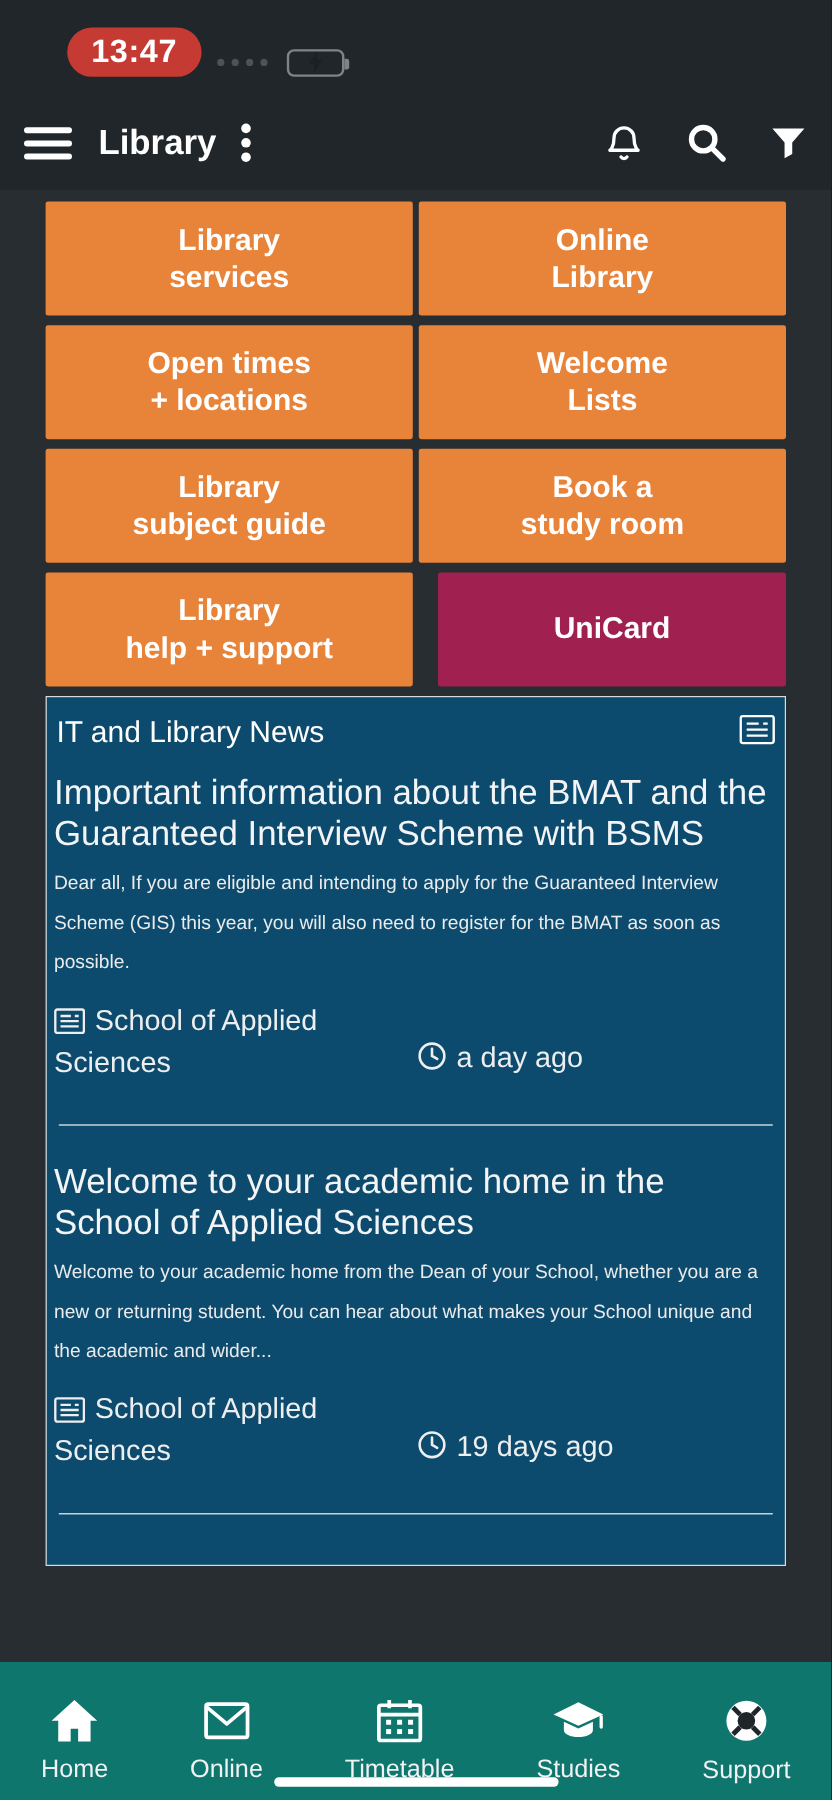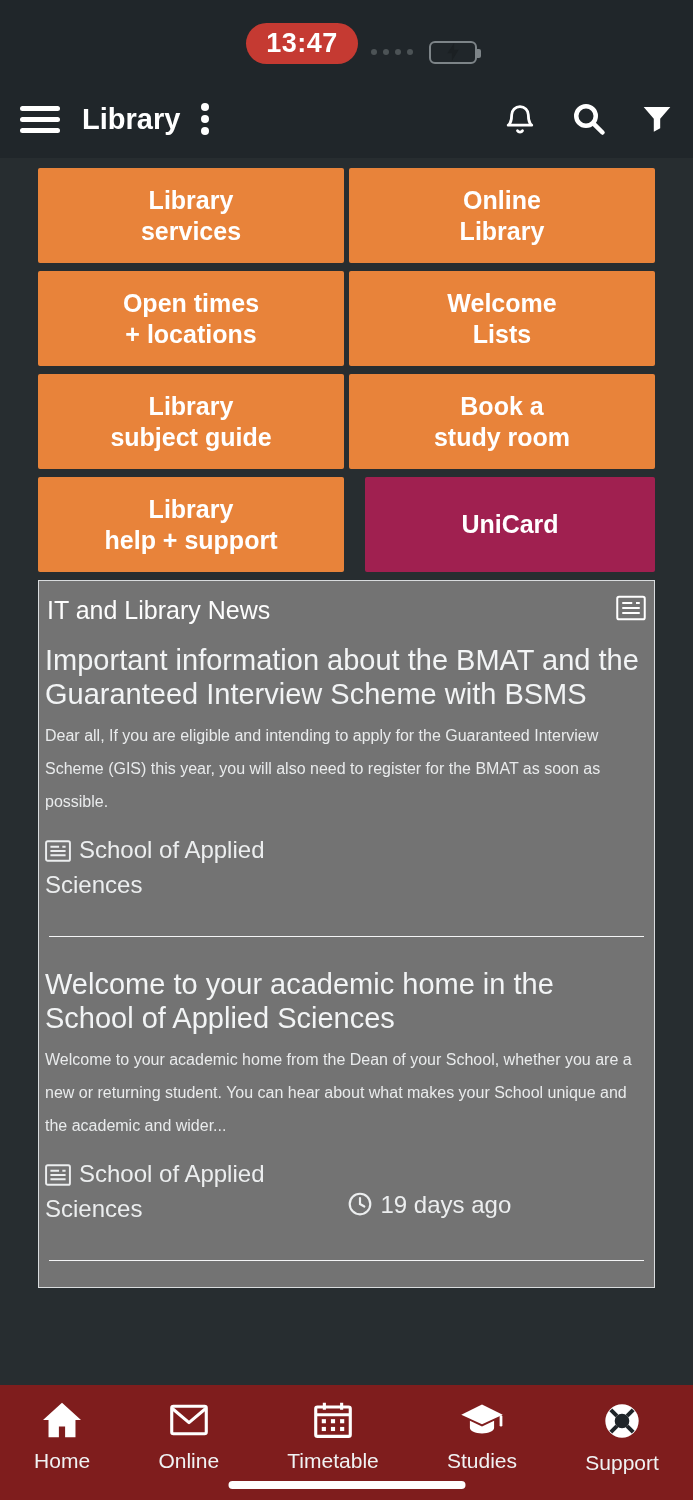--- a/index.html
+++ b/index.html
@@ -5,21 +5,21 @@
   * { margin:0; padding:0; box-sizing:border-box; }
   html,body { background:#101315; }
   body { font-family:"Liberation Sans","DejaVu Sans",sans-serif; }
   .phone {
     position:relative; width:693px; height:1500px; margin:0 auto;
     background:#272d30; overflow:hidden; color:#fff;
   }
   
   .top-bar { background:#20262a; padding-bottom:6px; }
   .status-bar {
-    height:86px; display:flex; align-items:center; justify-content:center;
+    height:86px; display:flex; align-items:center; justify-content:flex-start;
     padding:0 26px 0 56px;
     gap:13px;
   }
   .time-pill {
     background:#C53A32; color:#fff; font-weight:bold; font-size:27px;
     padding:5px 20px; border-radius:22px; letter-spacing:.5px;
   }
   .status-right { display:flex; align-items:center; gap:12px; margin-top:18px; }
   .signal-dots { display:flex; gap:6px; margin-right:4px; }
   .signal-dots i { width:6px; height:6px; border-radius:50%; background:#4c5356; display:block; }
@@ -39,37 +39,37 @@
   }
   .tile {
     height:95px; background:#E8833A; border:none; border-radius:2px;
     display:flex; align-items:center; justify-content:center;
     color:#fff; font-family:inherit; font-weight:bold; font-size:25px; line-height:31px;
     text-align:center; white-space:pre-line; cursor:pointer;
   }
   .tile--accent { background:#A02050;margin-left:16px; }
   
   .news-card {
-    margin:8px 38px 0; background:#737373; border:1px solid #d9dcde;
-    padding:10px 6px 26px 6px;
+    margin:8px 38px 0; background:#0c4a6e; border:1px solid #d9dcde;
+    padding:10px 6px 42px 6px;
   }
   .news-card-header { display:flex; align-items:center; justify-content:space-between; padding:4px 2px; }
   .news-card-title { font-size:25px; color:#fdfdfd; }
   .article { margin-top:14px; cursor:pointer; }
   .article-title { font-size:29px; font-weight:400; line-height:34px; color:#f2f4f5; }
   .article-body { margin-top:8px; font-size:16px; line-height:33px; color:#e9ebec; hyphens:auto; -webkit-hyphens:auto; }
   .article-meta { display:flex; align-items:flex-end; font-size:24px; line-height:31px; color:#eceeef; margin-top:16px; }
   .meta-source { width:50%; }
   .meta-source .inl-icon, .meta-time .inl-icon { display:inline-block; vertical-align:-4px; margin-right:8px; }
   .meta-time { width:50%; white-space:nowrap; }
   .divider { border:none; border-top:1px solid #f4f5f6; margin:36px 4px 0; }
   
   .bottom-nav {
     position:absolute; left:0; bottom:0; width:100%; height:115px;
-    background:#7f1d1d; display:flex; align-items:flex-start; justify-content:space-around;
+    background:#0f766e; display:flex; align-items:center; justify-content:space-around;
     padding-top:16px;
   }
   .nav-item { background:none; border:none; cursor:pointer; display:flex; flex-direction:column; align-items:center; gap:7px; color:#f0f2f3; font-family:inherit; }
   .nav-item .lbl { font-size:21px; }
   .home-indicator {
     position:absolute; left:50%; transform:translateX(-50%); bottom:11px;
     width:237px; height:8px; border-radius:4px; background:#fff; cursor:grab;
   }
 </style>
 </head>
@@ -166,20 +166,24 @@
     </div>
 
     <article class="article">
       <h2 class="article-title">Important information about the BMAT and the Guaranteed Interview Scheme with BSMS</h2>
       <p class="article-body">Dear all, If you are eligible and intending to apply for the Guaranteed Interview Scheme (GIS) this year, you will also need to register for the BMAT as soon as possible.</p>
       <div class="article-meta">
         <span class="meta-source"><span class="inl-icon"><svg width="26" height="22" viewBox="0 0 24 20" fill="none" stroke="#eceeef" stroke-width="1.8">
                 <rect x="1" y="1" width="22" height="18" rx="1.5"></rect>
                 <path d="M5 6 h8 M5 10 h14 M5 14 h14 M16 6 h3"></path>
               </svg></span><span>School of Applied Sciences</span></span>
+        <span class="meta-time"><span class="inl-icon"><svg width="26" height="26" viewBox="0 0 24 24" fill="none" stroke="#eceeef" stroke-width="2" stroke-linecap="round">
+                <circle cx="12" cy="12" r="9.5"></circle>
+                <path d="M12 6.5 V12 l4 2.3"></path>
+              </svg></span><span>a day ago</span></span>
       </div>
     </article>
 
     <hr class="divider">
 
     <article class="article" style="margin-top:30px;">
       <h2 class="article-title">Welcome to your academic home in the School of Applied Sciences</h2>
       <p class="article-body">Welcome to your academic home from the Dean of your School, whether you are a new or returning student. You can hear about what makes your School unique and the academic and wider...</p>
       <div class="article-meta">
         <span class="meta-source"><span class="inl-icon"><svg width="26" height="22" viewBox="0 0 24 20" fill="none" stroke="#eceeef" stroke-width="1.8">

